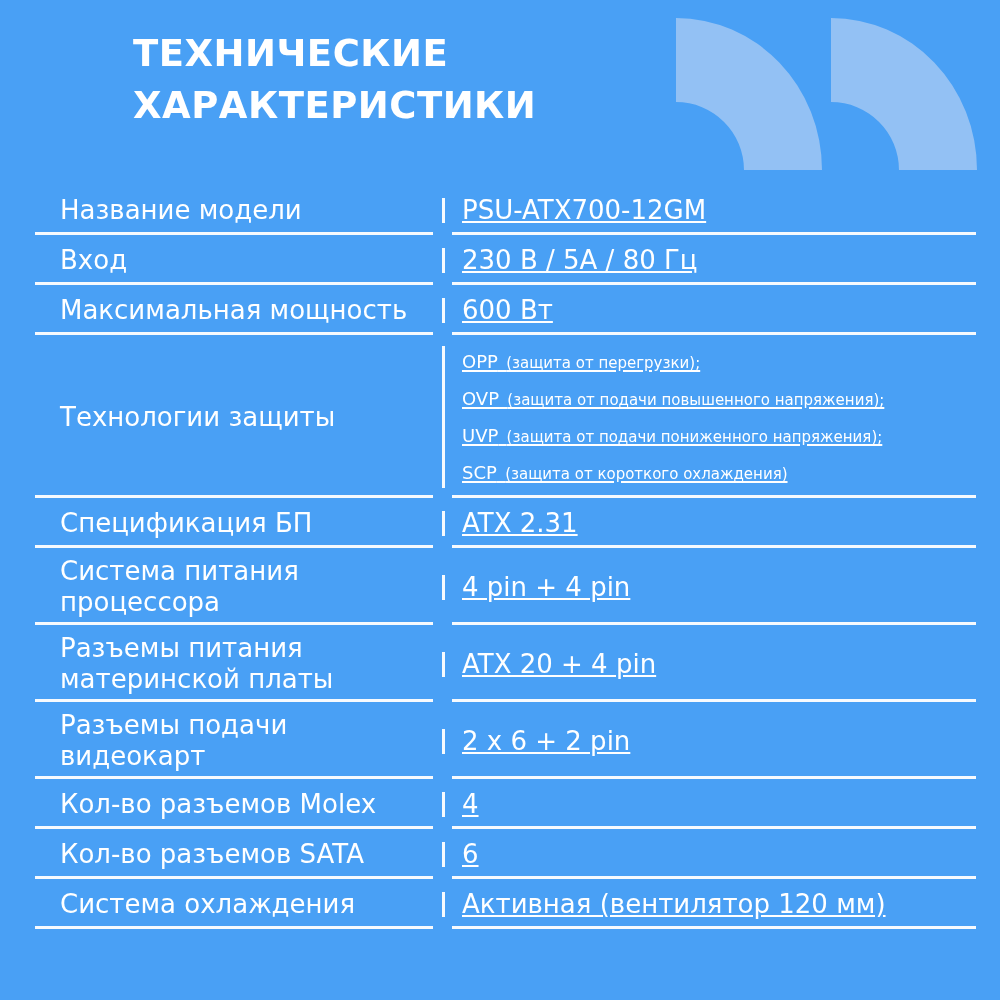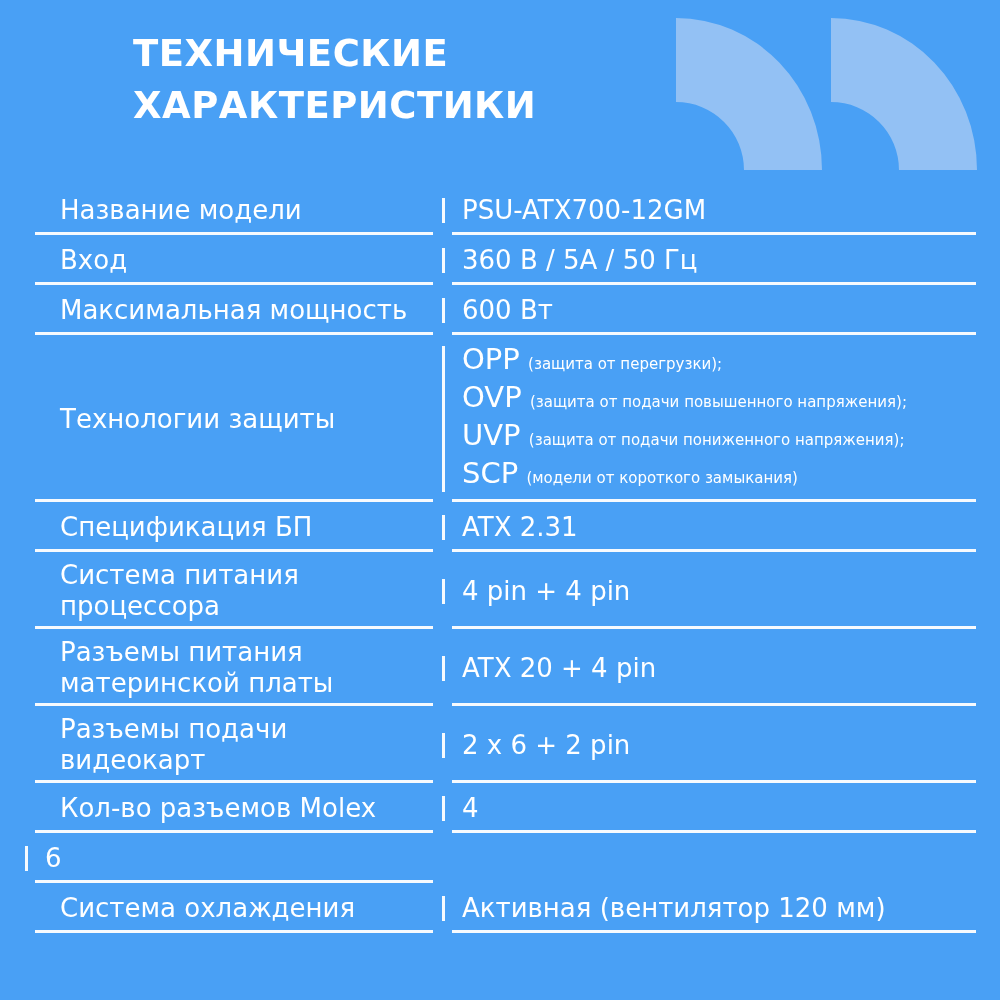--- a/index.html
+++ b/index.html
@@ -51,30 +51,31 @@
   .label-cell{padding-left:25px;}
   .value-cell{padding-left:10px;}
   .label-text{
     font-size:26px;
     line-height:31px;
   }
   .value-inner{
     position:relative;
     font-size:26px;
     line-height:31px;
+    text-decoration:underline;
   }
   .value-inner::before{
     content:"";
     position:absolute;
     left:-20px;top:3px;bottom:3px;
     width:3px;
     background:var(--line);
   }
   .prot-line{line-height:33px;white-space:nowrap;}
-  .prot-code{font-size:29px;}
+  .prot-code{font-size:18px;}
   .prot-note{font-size:15px;}
 </style>
 </head>
 <body>
 
 <svg class="decor-quotes" viewBox="0 0 301 154" xmlns="http://www.w3.org/2000/svg" aria-hidden="true">
   <path class="decor-path" d="M0 0 A146 152 0 0 1 146 152 L68 152 A68 68 0 0 0 0 84 Z" fill="#93C1F4"></path>
   <path class="decor-path" transform="translate(155,0)" d="M0 0 A146 152 0 0 1 146 152 L68 152 A68 68 0 0 0 0 84 Z" fill="#93C1F4"></path>
 </svg>
 
@@ -91,21 +92,21 @@
     <div class="cell value-cell">
       <div class="value-inner">PSU-ATX700-12GM</div>
     </div>
   </div>
 
   <div class="row">
     <div class="cell label-cell">
       <div class="label-text">Вход</div>
     </div>
     <div class="cell value-cell">
-      <div class="value-inner">360 В / 5А / 50 Гц</div>
+      <div class="value-inner">230 В / 5А / 80 Гц</div>
     </div>
   </div>
 
   <div class="row">
     <div class="cell label-cell">
       <div class="label-text">Максимальная мощность</div>
     </div>
     <div class="cell value-cell">
       <div class="value-inner">600 Вт</div>
     </div>
@@ -113,21 +114,21 @@
 
   <div class="row">
     <div class="cell label-cell">
       <div class="label-text">Технологии защиты</div>
     </div>
     <div class="cell value-cell">
       <div class="value-inner">
           <div class="prot-line"><span class="prot-code">OPP</span> <span class="prot-note">(защита от перегрузки);</span></div>
           <div class="prot-line"><span class="prot-code">OVP</span> <span class="prot-note">(защита от подачи повышенного напряжения);</span></div>
           <div class="prot-line"><span class="prot-code">UVP</span> <span class="prot-note">(защита от подачи пониженного напряжения);</span></div>
-          <div class="prot-line"><span class="prot-code">SCP</span> <span class="prot-note">(модели от короткого замыкания)</span></div>
+          <div class="prot-line"><span class="prot-code">SCP</span> <span class="prot-note">(защита от короткого охлаждения)</span></div>
         </div>
     </div>
   </div>
 
   <div class="row">
     <div class="cell label-cell">
       <div class="label-text">Спецификация БП</div>
     </div>
     <div class="cell value-cell">
       <div class="value-inner">ATX 2.31</div>
@@ -164,20 +165,23 @@
   <div class="row">
     <div class="cell label-cell">
       <div class="label-text">Кол-во разъемов Molex</div>
     </div>
     <div class="cell value-cell">
       <div class="value-inner">4</div>
     </div>
   </div>
 
   <div class="row">
+    <div class="cell label-cell">
+      <div class="label-text">Кол-во разъемов SATA</div>
+    </div>
     <div class="cell value-cell">
       <div class="value-inner">6</div>
     </div>
   </div>
 
   <div class="row">
     <div class="cell label-cell">
       <div class="label-text">Система охлаждения</div>
     </div>
     <div class="cell value-cell">

